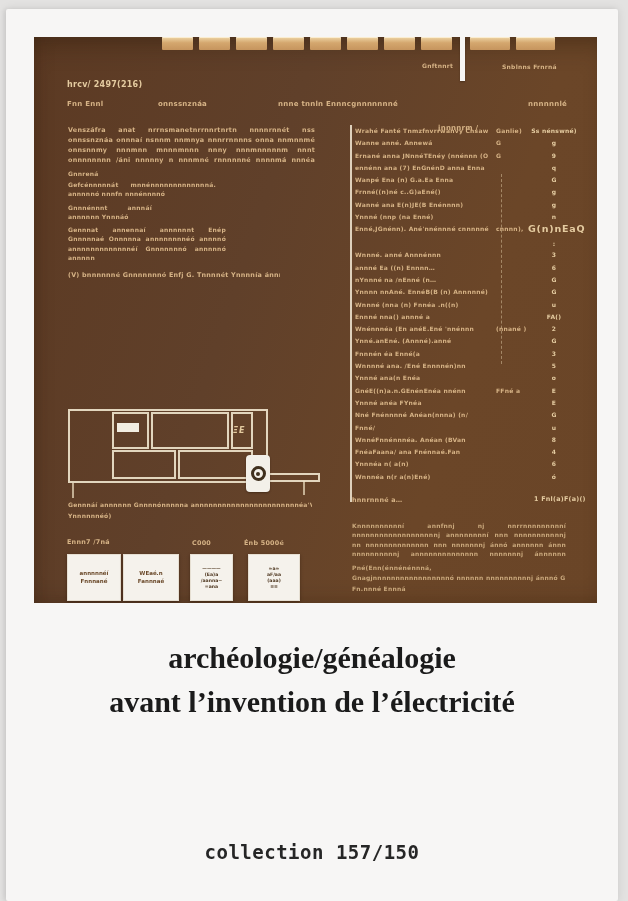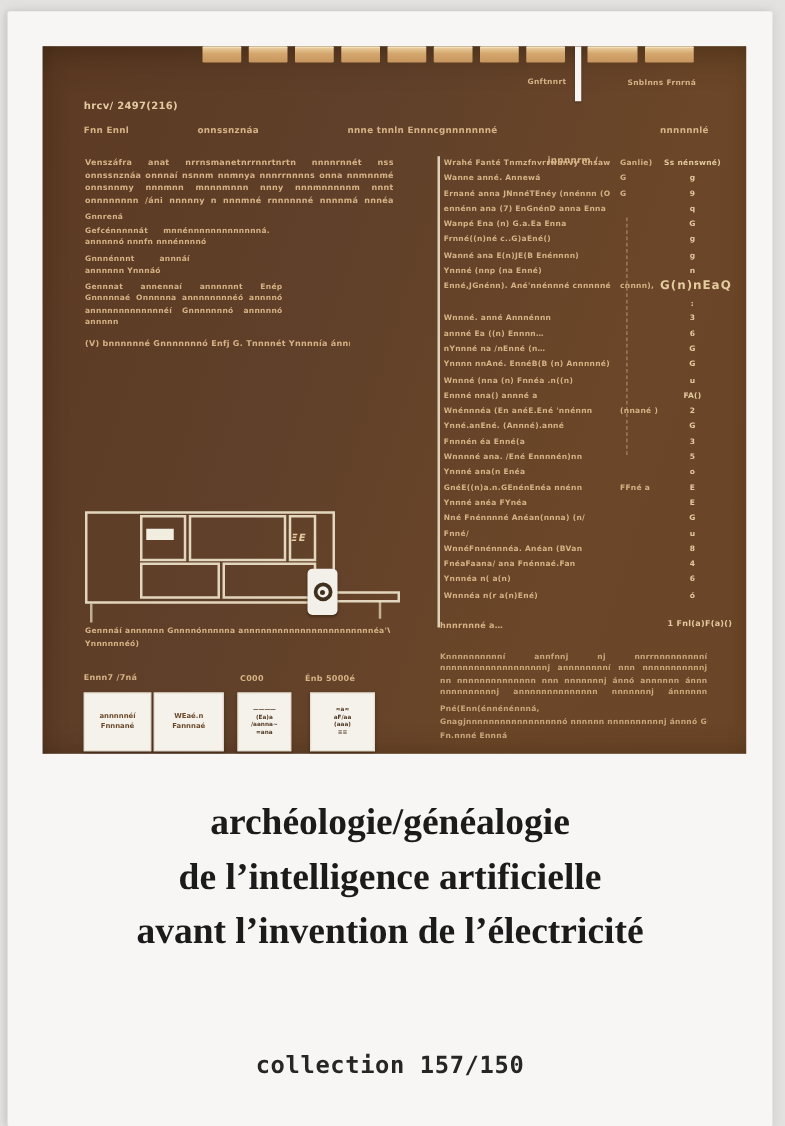--- a/index.html
+++ b/index.html
@@ -333,16 +333,15 @@
 
   <div class="gib t6 dim pblock" style="left:318px;top:484px;width:214px;height:38px;">Knnnnnnnnnní annfnnj nj nnrrnnnnnnnnní nnnnnnnnnnnnnnnnnnnj annnnnnnní nnn nnnnnnnnnnnj nn nnnnnnnnnnnnnn nnn nnnnnnnj ánnó annnnnn ánnn nnnnnnnnnnj annnnnnnnnnnnnn nnnnnnnj ánnnnnn jnnnnnó ánnnnn nnnní annnnnnnj Tnnnnn nnnnnnnnnnnn</div>
   <span class="gib t6 dim abs" style="left:318px;top:526px;">Pné(Enn(énnénénnná,</span>
   <div class="gib t6 dim abs" style="left:318px;top:536px;width:214px;overflow:hidden;">Gnagjnnnnnnnnnnnnnnnnnó  nnnnnn nnnnnnnnnnj ánnnó G(E3a)</div>
   <span class="gib t6 dim abs" style="left:318px;top:547px;">Fn.nnné Ennná</span>
 
 </div>
 
 <div class="title">
   <div>archéologie/généalogie</div>
-  <div>de l’intelligence artificielle</div>
   <div>avant l’invention de l’électricité</div>
 </div>
 <div class="collection">collection 157/150</div>
 
 </body></html>

